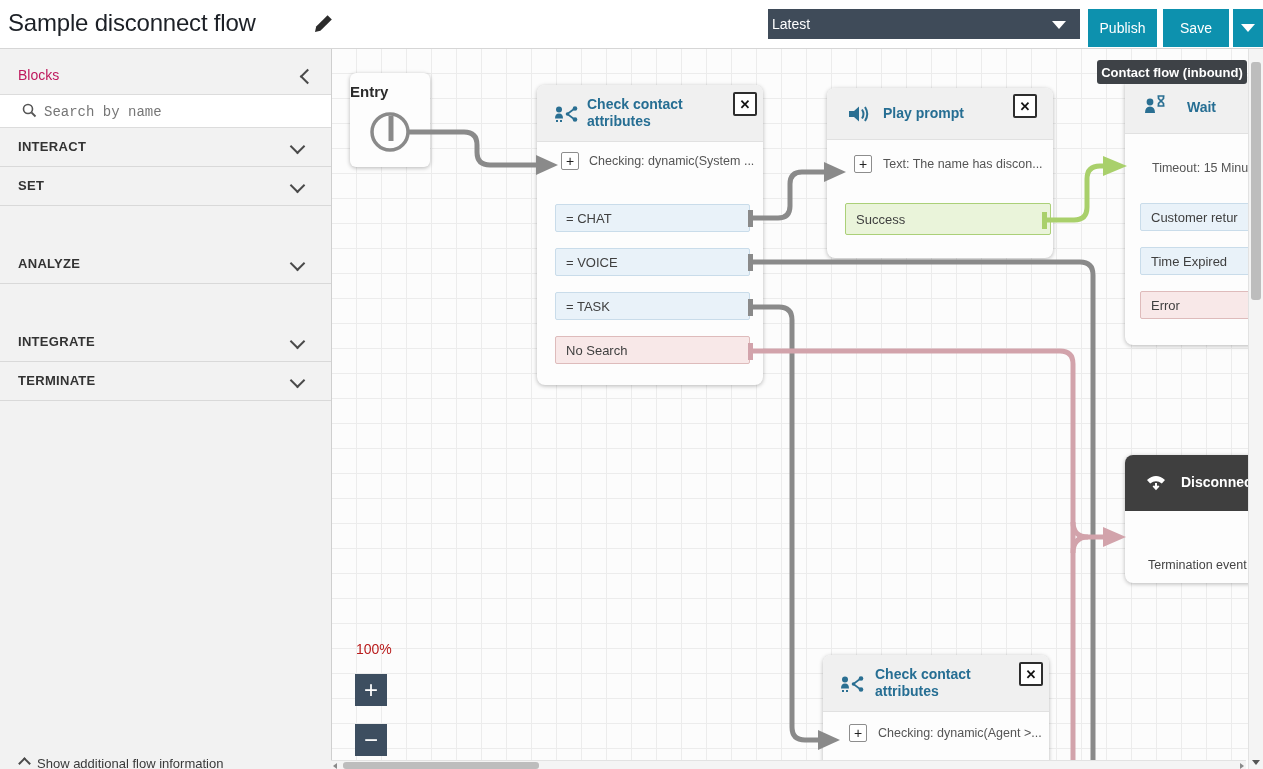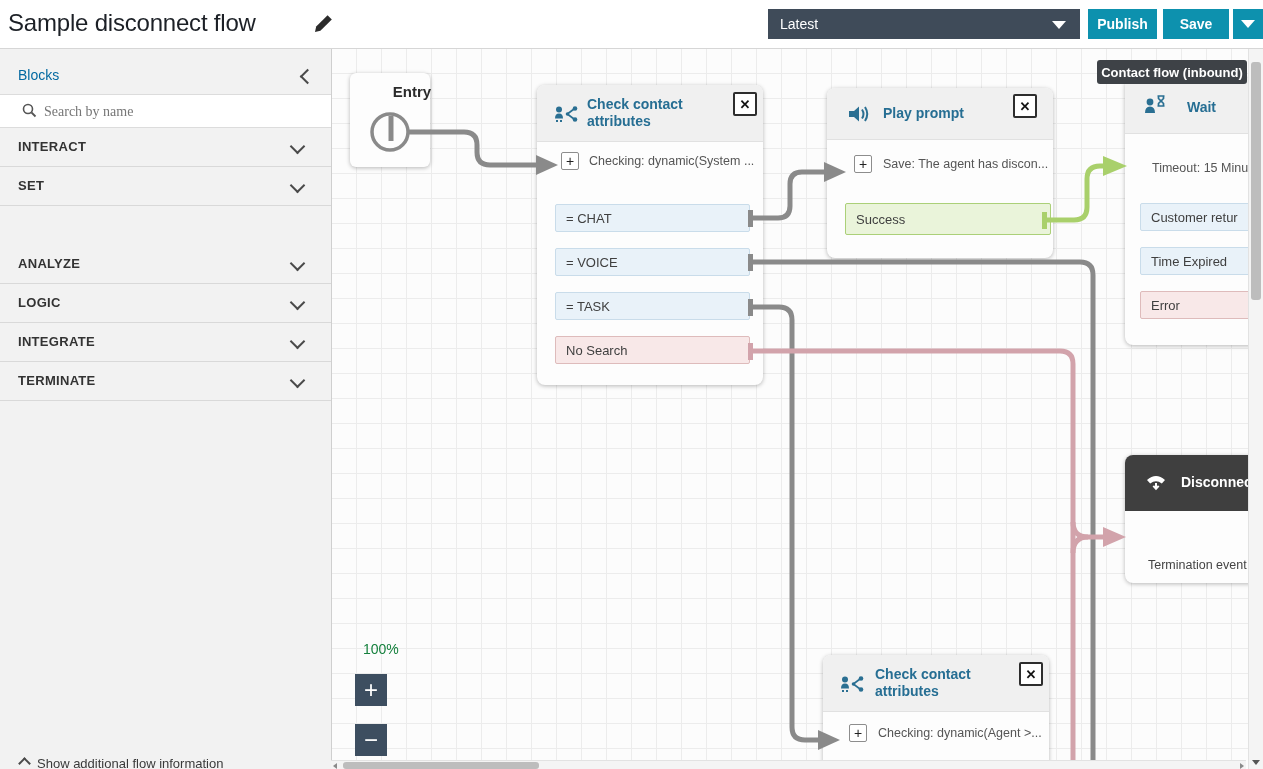--- a/index.html
+++ b/index.html
@@ -6,39 +6,39 @@
   .stage{
     position:relative;width:1263px;height:769px;overflow:hidden;
     background:#fff;font-family:"Liberation Sans",sans-serif;
     -webkit-font-smoothing:antialiased;
   }
   
   .topbar{position:absolute;left:0;top:0;width:1263px;height:48px;background:#fff;border-bottom:1px solid #d6d6d6;z-index:30;}
   .page-title{position:absolute;left:8px;top:9px;font-size:24px;color:#1c2026;letter-spacing:-0.2px;}
   .pencil{position:absolute;left:312px;top:13px;width:22px;height:22px;cursor:pointer;}
   .version-select{position:absolute;left:768px;top:9px;width:312px;height:30px;background:#3f4b59;color:#fff;
-    font-size:14px;display:flex;align-items:center;padding-left:12px;box-sizing:border-box;cursor:pointer;}
+    font-size:14px;display:flex;align-items:center;padding-left:4px;box-sizing:border-box;cursor:pointer;}
   .version-caret{position:absolute;right:14px;top:12px;width:0;height:0;border-left:7px solid transparent;border-right:7px solid transparent;border-top:8px solid #fff;}
-  .btn{position:absolute;top:9px;height:30px;background:#0d91ae;color:#fff;font-size:14px;border:none;
-    display:flex;align-items:center;justify-content:center;cursor:pointer;font-family:"Liberation Sans",sans-serif;font-weight:bold;}
+  .btn{position:absolute;top:9px;height:38px;background:#0d91ae;color:#fff;font-size:14px;border:none;
+    display:flex;align-items:center;justify-content:center;cursor:pointer;font-family:"Liberation Sans",sans-serif;}
   .btn-publish{left:1088px;width:69px;}
   .btn-save{left:1163px;width:66px;}
   .btn-save-caret{left:1233px;width:30px;}
   .btn-caret{width:0;height:0;border-left:7px solid transparent;border-right:7px solid transparent;border-top:8px solid #fff;}
   
   .sidebar{position:absolute;left:0;top:48px;width:331px;height:721px;background:#f2f2f2;border-right:1px solid #cfcfcf;z-index:20;}
   .sb-head{position:absolute;left:0;top:11px;width:100%;height:35px;border-bottom:1px solid #dcdcdc;}
-  .sb-title{position:absolute;left:18px;top:8px;font-size:14px;color:#0369a1;text-align:center;}
+  .sb-title{position:absolute;left:18px;top:8px;font-size:14px;color:#be185d;text-align:center;}
   .chev{display:inline-block;width:9px;height:9px;border-style:solid;border-color:#4a4a4a;border-width:0;}
   .chev-left{border-left-width:2px;border-bottom-width:2px;transform:rotate(45deg);}
   .chev-down{border-right-width:2px;border-bottom-width:2px;transform:rotate(45deg);}
   .chev-up{border-left-width:2px;border-top-width:2px;transform:rotate(45deg);}
   .sb-collapse{position:absolute;right:18px;top:12px;cursor:pointer;}
   .sb-search{position:absolute;left:0;top:47px;width:100%;height:32px;background:#fff;border-bottom:1px solid #dcdcdc;}
-  .sb-search input{position:absolute;left:42px;top:4px;width:270px;height:24px;border:none;outline:none;font-size:14px;color:#333;background:transparent;font-family:Liberation Serif, serif;}
+  .sb-search input{position:absolute;left:42px;top:4px;width:270px;height:24px;border:none;outline:none;font-size:14px;color:#333;background:transparent;font-family:Liberation Mono, monospace;}
   .sb-search input::placeholder{color:#767676;}
   .search-icon{position:absolute;left:22px;top:8px;}
   .sb-cat{position:absolute;left:0;width:100%;height:38px;border-bottom:1px solid #d9d9d9;cursor:pointer;}
   .sb-cat-label{position:absolute;left:18px;top:11px;font-size:13px;font-weight:bold;color:#333;letter-spacing:.3px;}
   .sb-cat .chev-down{position:absolute;right:28px;top:13px;}
   .sb-footer{position:absolute;left:20px;top:708px;font-size:13px;color:#3a3a3a;cursor:pointer;white-space:nowrap;}
   .sb-footer .chev-up{width:7px;height:7px;margin-right:8px;}
   
   .canvas{position:absolute;left:331px;top:48px;width:932px;height:721px;background-color:#fcfcfc;
     background-image:linear-gradient(to right,#ececec 1px,transparent 1px),linear-gradient(to bottom,#ececec 1px,transparent 1px);
@@ -56,25 +56,25 @@
   .param-text{position:absolute;font-size:12.5px;color:#555;white-space:nowrap;}
   .branch{position:absolute;height:26px;border:1px solid;border-radius:2px;display:flex;align-items:center;
     padding-left:10px;font-size:13px;color:#3f3f3f;box-sizing:content-box;cursor:pointer;}
   .branch-blue{background:#e9f2f9;border-color:#c9dcea;}
   .branch-pink{background:#f8e8e8;border-color:#debbbb;}
   .branch-green{background:#eaf4da;border-color:#abd078;}
   .dark-header{background:#3f3f3f !important;border-bottom:none !important;}
   .dark-title{color:#fff !important;}
   
   .entry-card{position:absolute;left:350px;top:73px;width:80px;height:94px;background:#fdfdfd;border-radius:6px;box-shadow:0 1px 4px rgba(0,0,0,.28);z-index:5;}
-  .entry-label{position:absolute;left:0;top:10px;width:100%;text-align:center;font-size:15px;font-weight:bold;color:#2b2b2b;margin-left:22px;}
+  .entry-label{position:absolute;left:0;top:10px;width:100%;font-size:15px;font-weight:bold;color:#2b2b2b;}
   
   .connectors{position:absolute;left:0;top:0;z-index:8;pointer-events:none;}
   
-  .zoom-level{position:absolute;left:356px;top:641px;font-size:14px;color:#15803d;z-index:9;padding-left:7px;}
+  .zoom-level{position:absolute;left:356px;top:641px;font-size:14px;color:#b91c1c;z-index:9;}
   .zoom-btn{position:absolute;left:355px;width:32px;height:32px;background:#3d4e60;color:#fff;font-size:24px;
     display:flex;align-items:center;justify-content:center;cursor:pointer;z-index:9;line-height:1;}
   .zoom-in{top:674px;}
   .zoom-out{top:724px;}
   
   .h-scroll{position:absolute;left:331px;top:760px;width:915px;height:9px;background:#f4f4f4;border-top:1px solid #e2e2e2;z-index:25;}
   .h-thumb{position:absolute;left:12px;top:1px;width:196px;height:7px;background:#bdbdbd;border-radius:3px;cursor:pointer;}
   .h-arrow-left{position:absolute;left:2px;top:2px;width:0;height:0;border-top:3px solid transparent;border-bottom:3px solid transparent;border-right:4px solid #8a8a8a;cursor:pointer;}
   .h-arrow-right{position:absolute;right:2px;top:2px;width:0;height:0;border-top:3px solid transparent;border-bottom:3px solid transparent;border-left:4px solid #8a8a8a;cursor:pointer;}
   .v-scroll{position:absolute;left:1248px;top:48px;width:15px;height:721px;background:#f4f4f4;border-left:1px solid #e2e2e2;z-index:14;}
@@ -117,24 +117,20 @@
     <div class="sb-cat" style="top:80px">
         <span class="sb-cat-label">INTERACT</span>
         <span class="chev chev-down"></span>
       </div>
     <div class="sb-cat" style="top:119px">
         <span class="sb-cat-label">SET</span>
         <span class="chev chev-down"></span>
       </div>
     <div class="sb-cat" style="top:197px">
         <span class="sb-cat-label">ANALYZE</span>
-        <span class="chev chev-down"></span>
-      </div>
-    <div class="sb-cat" style="top:236px">
-        <span class="sb-cat-label">LOGIC</span>
         <span class="chev chev-down"></span>
       </div>
     <div class="sb-cat" style="top:275px">
         <span class="sb-cat-label">INTEGRATE</span>
         <span class="chev chev-down"></span>
       </div>
     <div class="sb-cat" style="top:314px">
         <span class="sb-cat-label">TERMINATE</span>
         <span class="chev chev-down"></span>
       </div>
@@ -189,21 +185,21 @@
     <div class="card-header" style="height:52px;">
       <svg style="position:absolute;left:20px;top:15px;" width="24" height="22" viewBox="0 0 24 22">
         <path d="M2 8 H7 L12 3.5 V18.5 L7 14 H2 Z" fill="#2a6f92"></path>
         <path d="M15 6.5 Q18 11 15 15.5" fill="none" stroke="#2a6f92" stroke-width="2"></path>
         <path d="M18 4 Q22.5 11 18 18" fill="none" stroke="#2a6f92" stroke-width="2"></path>
       </svg>
       <div class="card-title" style="left:56px;top:17px;width:150px;">Play prompt</div>
       <div class="close-btn" style="right:16px;top:6px;">✕</div>
     </div>
     <div class="plus-box" style="left:27px;top:67px;">+</div>
-    <div class="param-text" style="left:56px;top:69px;">Save: The agent has discon...</div>
+    <div class="param-text" style="left:56px;top:69px;">Text: The name has discon...</div>
     <div class="branch branch-green" style="left:18px;top:115px;width:194px;height:30px;">
         <span>Success</span>
       </div>
   </div>
 
   <div class="card" style="left:1125px;top:78px;width:225px;height:267px;">
     <div class="card-header" style="height:56px;">
       <svg style="position:absolute;left:18px;top:15px;" width="26" height="24" viewBox="0 0 26 24">
         <circle cx="7" cy="9" r="3.4" fill="#2a6f92"></circle>
         <path d="M2 20 Q2 13.5 7 13.5 Q12 13.5 12 20 Z" fill="#2a6f92"></path>

